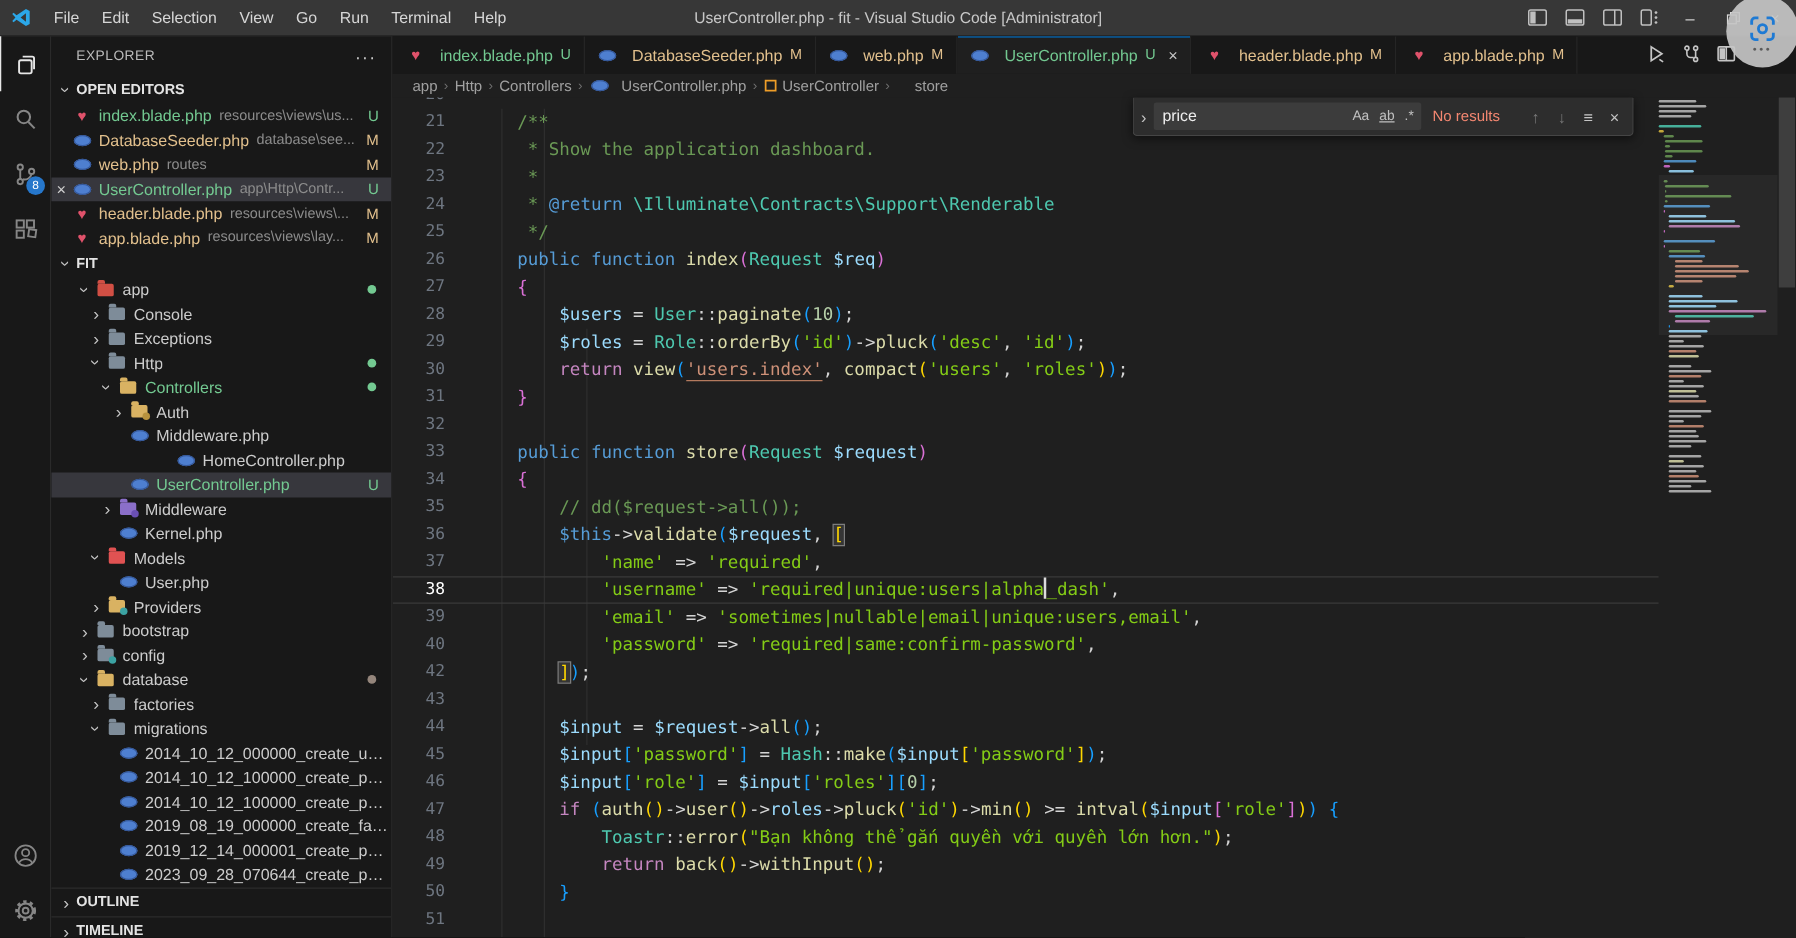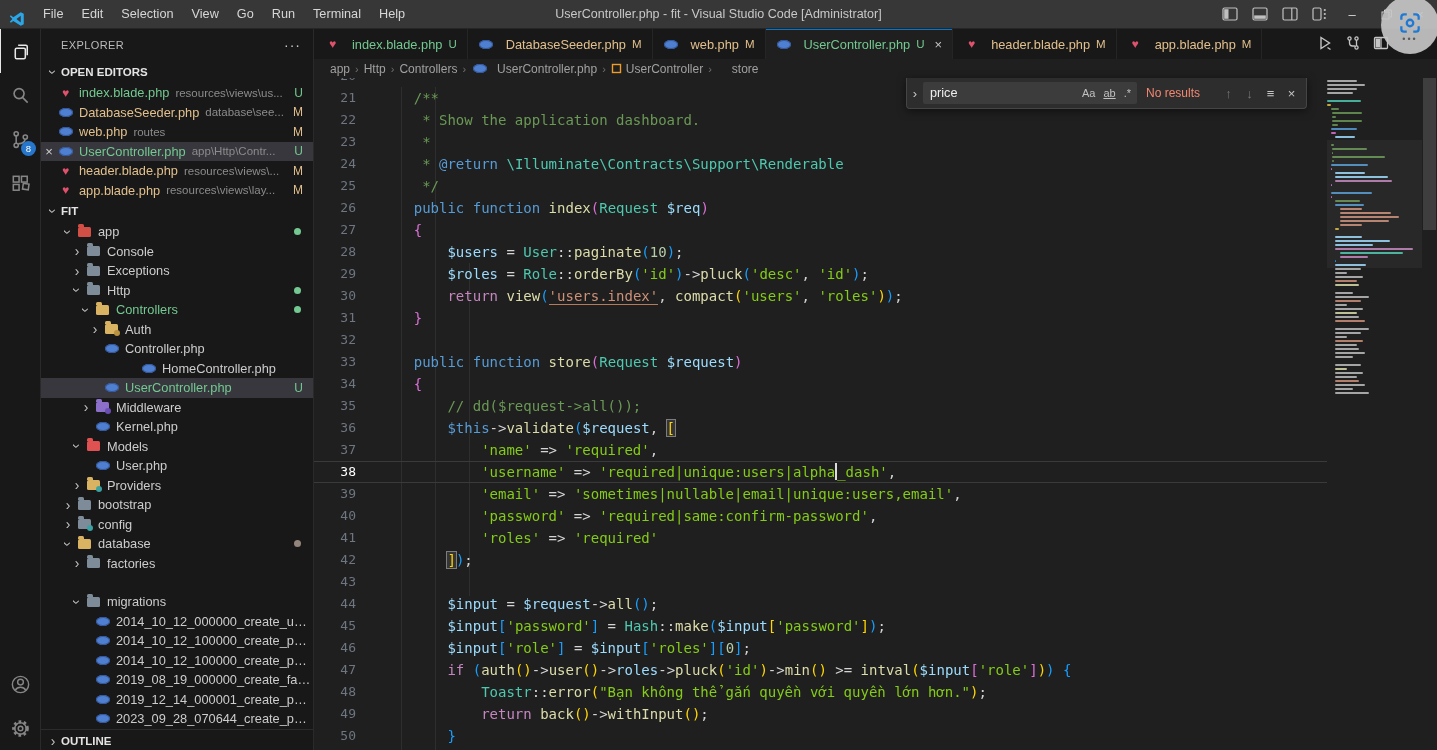--- a/index.html
+++ b/index.html
@@ -1,21 +1,21 @@
 <!DOCTYPE html>
 <html><head>
 <meta charset="utf-8">
 <style>
   html,body{margin:0;padding:0;background:#111;}
   .app{position:relative;width:1437px;height:750px;overflow:hidden;background:#1f1f1f;
        font-family:"Liberation Sans",sans-serif;color:#cccccc;font-size:13px;
        -webkit-font-smoothing:antialiased;}
   
   .titlebar{position:relative;height:28px;background:#373737;display:flex;align-items:center;border-bottom:1px solid #262626;}
-  .tb-left{display:flex;align-items:flex-end;gap:2px;padding-left:8px;z-index:2;}
+  .tb-left{display:flex;align-items:center;gap:2px;padding-left:8px;z-index:2;}
   .vslogo{width:18px;height:18px;margin-right:6px;display:inline-flex;}
   .menubar{display:flex;}
   .menu-item{padding:0 9px;line-height:28px;color:#d6d6d6;font-size:12.7px;cursor:default;}
   .tb-title{position:absolute;left:0;right:0;text-align:center;color:#c8c8c8;font-size:12.5px;pointer-events:none;}
   .tb-right{margin-left:auto;display:flex;align-items:center;height:100%;z-index:2;}
   .lay-ic{width:30px;height:28px;display:flex;align-items:center;justify-content:center;opacity:.85;}
   .win-btn{width:34px;height:28px;display:flex;align-items:center;justify-content:center;color:#d9d9d9;font-size:13px;}
   
   .main{display:flex;height:721px;}
   .activitybar{width:40px;background:#181818;border-right:1px solid #2a2a2a;display:flex;flex-direction:column;align-items:center;}
@@ -320,21 +320,21 @@
             <span class="ic">
               <span class="folder f-yellow f-deco f-lock"></span>
             </span>
             <span class="name">Auth</span>
           </div>
           <div class="row" style="padding-left: 46px;">
             <span class="chv"></span>
             <span class="ic">
               <span class="php-ic"></span>
             </span>
-            <span class="name">Controller.php</span>
+            <span class="name">Middleware.php</span>
           </div>
           <div class="row" style="padding-left: 46px; justify-content: center;">
             <span class="chv"></span>
             <span class="ic">
               <span class="php-ic"></span>
             </span>
             <span class="name">HomeController.php</span>
           </div>
           <div class="row sel" style="padding-left: 46px;">
             <span class="chv"></span>
@@ -401,21 +401,21 @@
             <span class="name">database</span>
             <span class="dotb" style="background: rgb(148, 133, 123);"></span>
           </div>
           <div class="row" style="padding-left: 28px;">
             <span class="chv">›</span>
             <span class="ic">
               <span class="folder f-grey"></span>
             </span>
             <span class="name">factories</span>
           </div>
-          <div class="row" style="padding-left: 28px; margin-top: 19px;">
+          <div class="row" style="padding-left: 28px;">
             <span class="chv open">›</span>
             <span class="ic">
               <span class="folder f-grey"></span>
             </span>
             <span class="name">migrations</span>
           </div>
           <div class="row" style="padding-left: 37px;">
             <span class="chv"></span>
             <span class="ic">
               <span class="php-ic"></span>
@@ -580,21 +580,20 @@
             <div class="cline"><span class="ln">31</span><span class="tk b2">    }</span></div>
             <div class="cline"><span class="ln">32</span></div>
             <div class="cline"><span class="ln">33</span><span class="tk kw">    public</span><span class="tk df"> </span><span class="tk kw">function</span><span class="tk df"> </span><span class="tk fn">store</span><span class="tk b2">(</span><span class="tk cls">Request</span><span class="tk df"> </span><span class="tk var">$request</span><span class="tk b2">)</span></div>
             <div class="cline"><span class="ln">34</span><span class="tk b2">    {</span></div>
             <div class="cline"><span class="ln">35</span><span class="tk cm">        // dd($request-&gt;all());</span></div>
             <div class="cline"><span class="ln">36</span><span class="tk kw">        $this</span><span class="tk df">-&gt;</span><span class="tk fn">validate</span><span class="tk b3">(</span><span class="tk var">$request</span><span class="tk df">, </span><span class="tk b1x">[</span></div>
             <div class="cline"><span class="ln">37</span><span class="tk str">            'name'</span><span class="tk df"> =&gt; </span><span class="tk str">'required'</span><span class="tk df">,</span></div>
             <div class="cline cur"><span class="ln">38</span><span class="tk str">            'username'</span><span class="tk df"> =&gt; </span><span class="tk str">'required|unique:users|alpha</span><span class="caret"></span><span class="tk str">_dash'</span><span class="tk df">,</span></div>
             <div class="cline"><span class="ln">39</span><span class="tk str">            'email'</span><span class="tk df"> =&gt; </span><span class="tk str">'sometimes|nullable|email|unique:users,email'</span><span class="tk df">,</span></div>
             <div class="cline"><span class="ln">40</span><span class="tk str">            'password'</span><span class="tk df"> =&gt; </span><span class="tk str">'required|same:confirm-password'</span><span class="tk df">,</span></div>
-            <div class="cline"><span class="ln">41</span><span class="tk str">            'roles'</span><span class="tk df"> =&gt; </span><span class="tk str">'required'</span></div>
             <div class="cline"><span class="ln">42</span><span class="tk df">        </span><span class="tk b1x">]</span><span class="tk b3">)</span><span class="tk df">;</span></div>
             <div class="cline"><span class="ln">43</span></div>
             <div class="cline"><span class="ln">44</span><span class="tk var">        $input</span><span class="tk df"> = </span><span class="tk var">$request</span><span class="tk df">-&gt;</span><span class="tk fn">all</span><span class="tk b3">(</span><span class="tk b3">)</span><span class="tk df">;</span></div>
             <div class="cline"><span class="ln">45</span><span class="tk var">        $input</span><span class="tk b3">[</span><span class="tk str">'password'</span><span class="tk b3">]</span><span class="tk df"> = </span><span class="tk cls">Hash</span><span class="tk df">::</span><span class="tk fn">make</span><span class="tk b3">(</span><span class="tk var">$input</span><span class="tk b1">[</span><span class="tk str">'password'</span><span class="tk b1">]</span><span class="tk b3">)</span><span class="tk df">;</span></div>
             <div class="cline"><span class="ln">46</span><span class="tk var">        $input</span><span class="tk b3">[</span><span class="tk str">'role'</span><span class="tk b3">]</span><span class="tk df"> = </span><span class="tk var">$input</span><span class="tk b3">[</span><span class="tk str">'roles'</span><span class="tk b3">]</span><span class="tk b3">[</span><span class="tk num">0</span><span class="tk b3">]</span><span class="tk df">;</span></div>
             <div class="cline"><span class="ln">47</span><span class="tk ctrl">        if</span><span class="tk df"> </span><span class="tk b3">(</span><span class="tk fn">auth</span><span class="tk b1">(</span><span class="tk b1">)</span><span class="tk df">-&gt;</span><span class="tk fn">user</span><span class="tk b1">(</span><span class="tk b1">)</span><span class="tk df">-&gt;</span><span class="tk var">roles</span><span class="tk df">-&gt;</span><span class="tk fn">pluck</span><span class="tk b1">(</span><span class="tk str">'id'</span><span class="tk b1">)</span><span class="tk df">-&gt;</span><span class="tk fn">min</span><span class="tk b1">(</span><span class="tk b1">)</span><span class="tk df"> &gt;= </span><span class="tk fn">intval</span><span class="tk b1">(</span><span class="tk var">$input</span><span class="tk b2">[</span><span class="tk str">'role'</span><span class="tk b2">]</span><span class="tk b1">)</span><span class="tk b3">)</span><span class="tk df"> </span><span class="tk b3">{</span></div>
             <div class="cline"><span class="ln">48</span><span class="tk cls">            Toastr</span><span class="tk df">::</span><span class="tk fn">error</span><span class="tk b1">(</span><span class="tk str">"Bạn không thể gắn quyền với quyền lớn hơn."</span><span class="tk b1">)</span><span class="tk df">;</span></div>
             <div class="cline"><span class="ln">49</span><span class="tk ctrl">            return</span><span class="tk df"> </span><span class="tk fn">back</span><span class="tk b1">(</span><span class="tk b1">)</span><span class="tk df">-&gt;</span><span class="tk fn">withInput</span><span class="tk b1">(</span><span class="tk b1">)</span><span class="tk df">;</span></div>
             <div class="cline"><span class="ln">50</span><span class="tk b3">        }</span></div>
             <div class="cline"><span class="ln">51</span></div>

